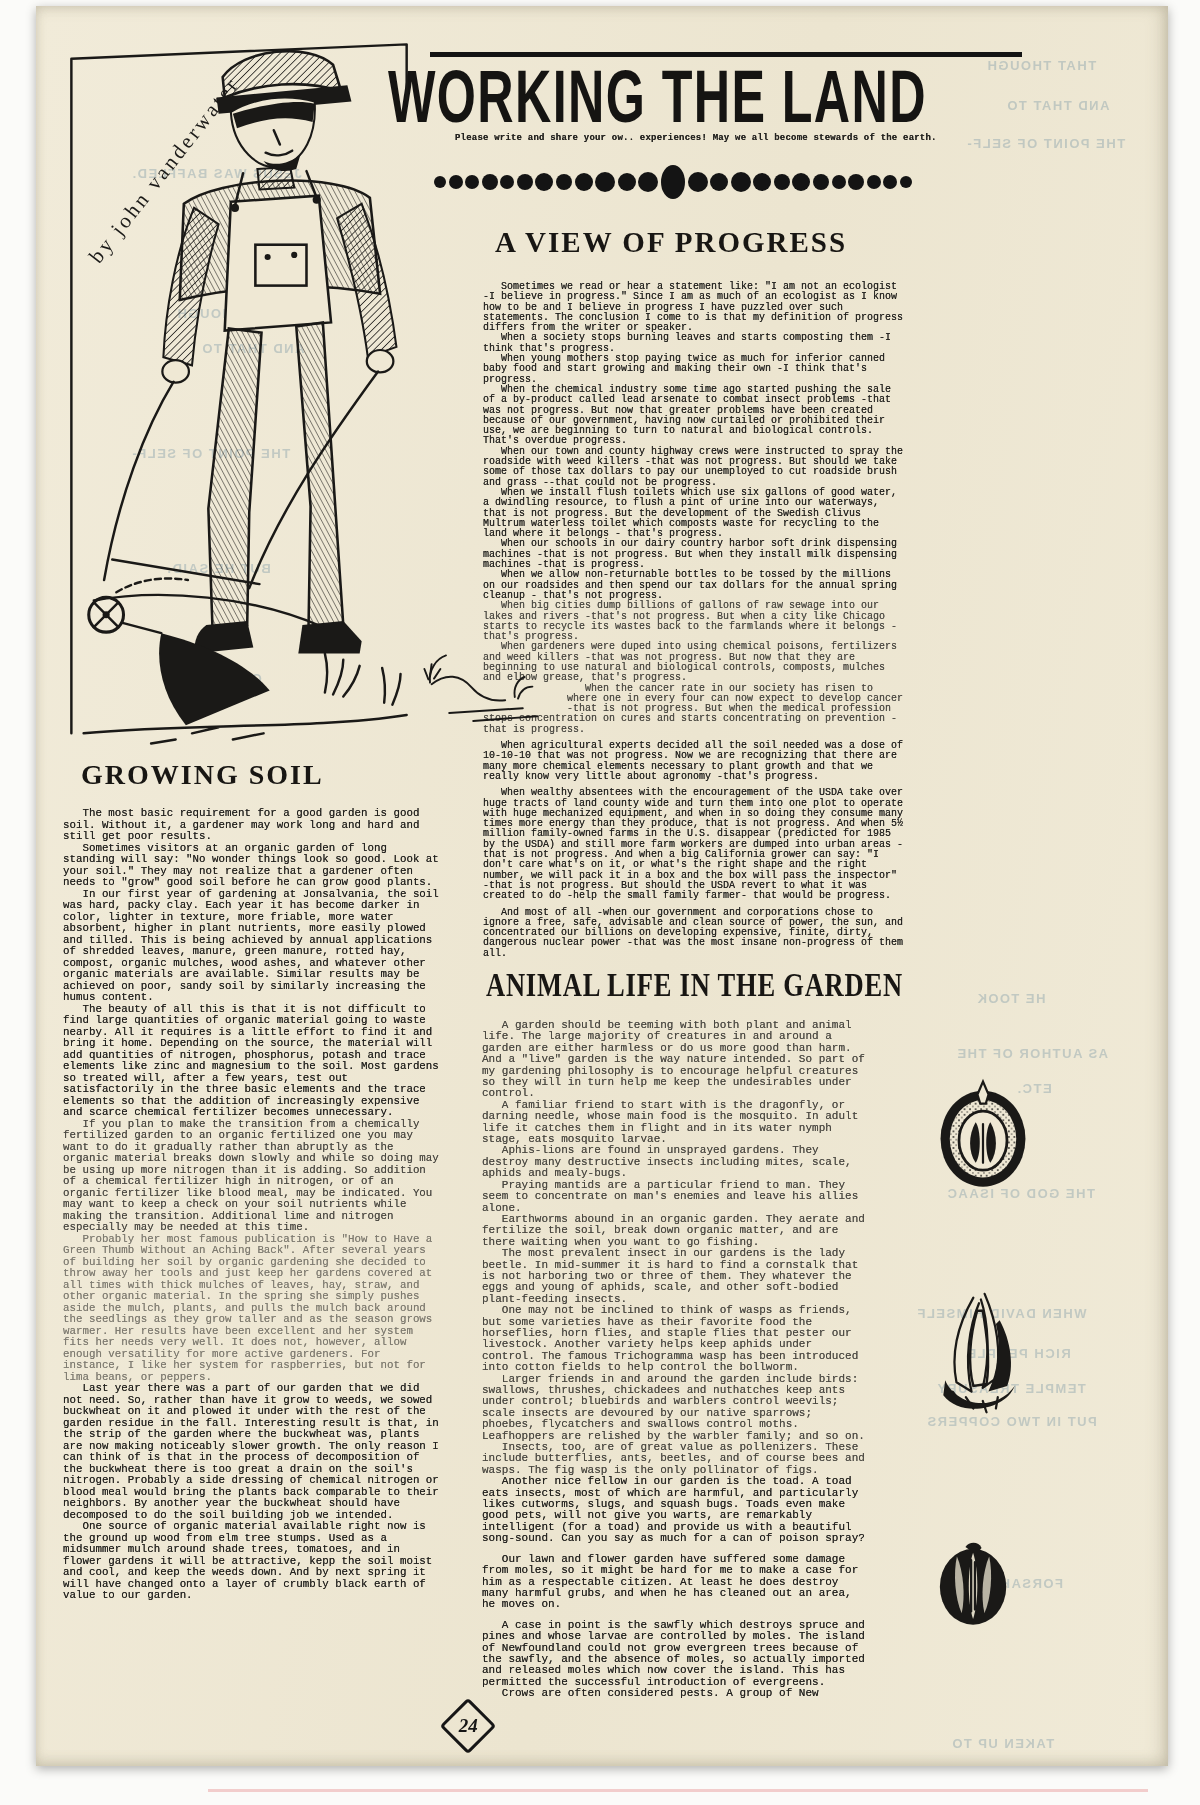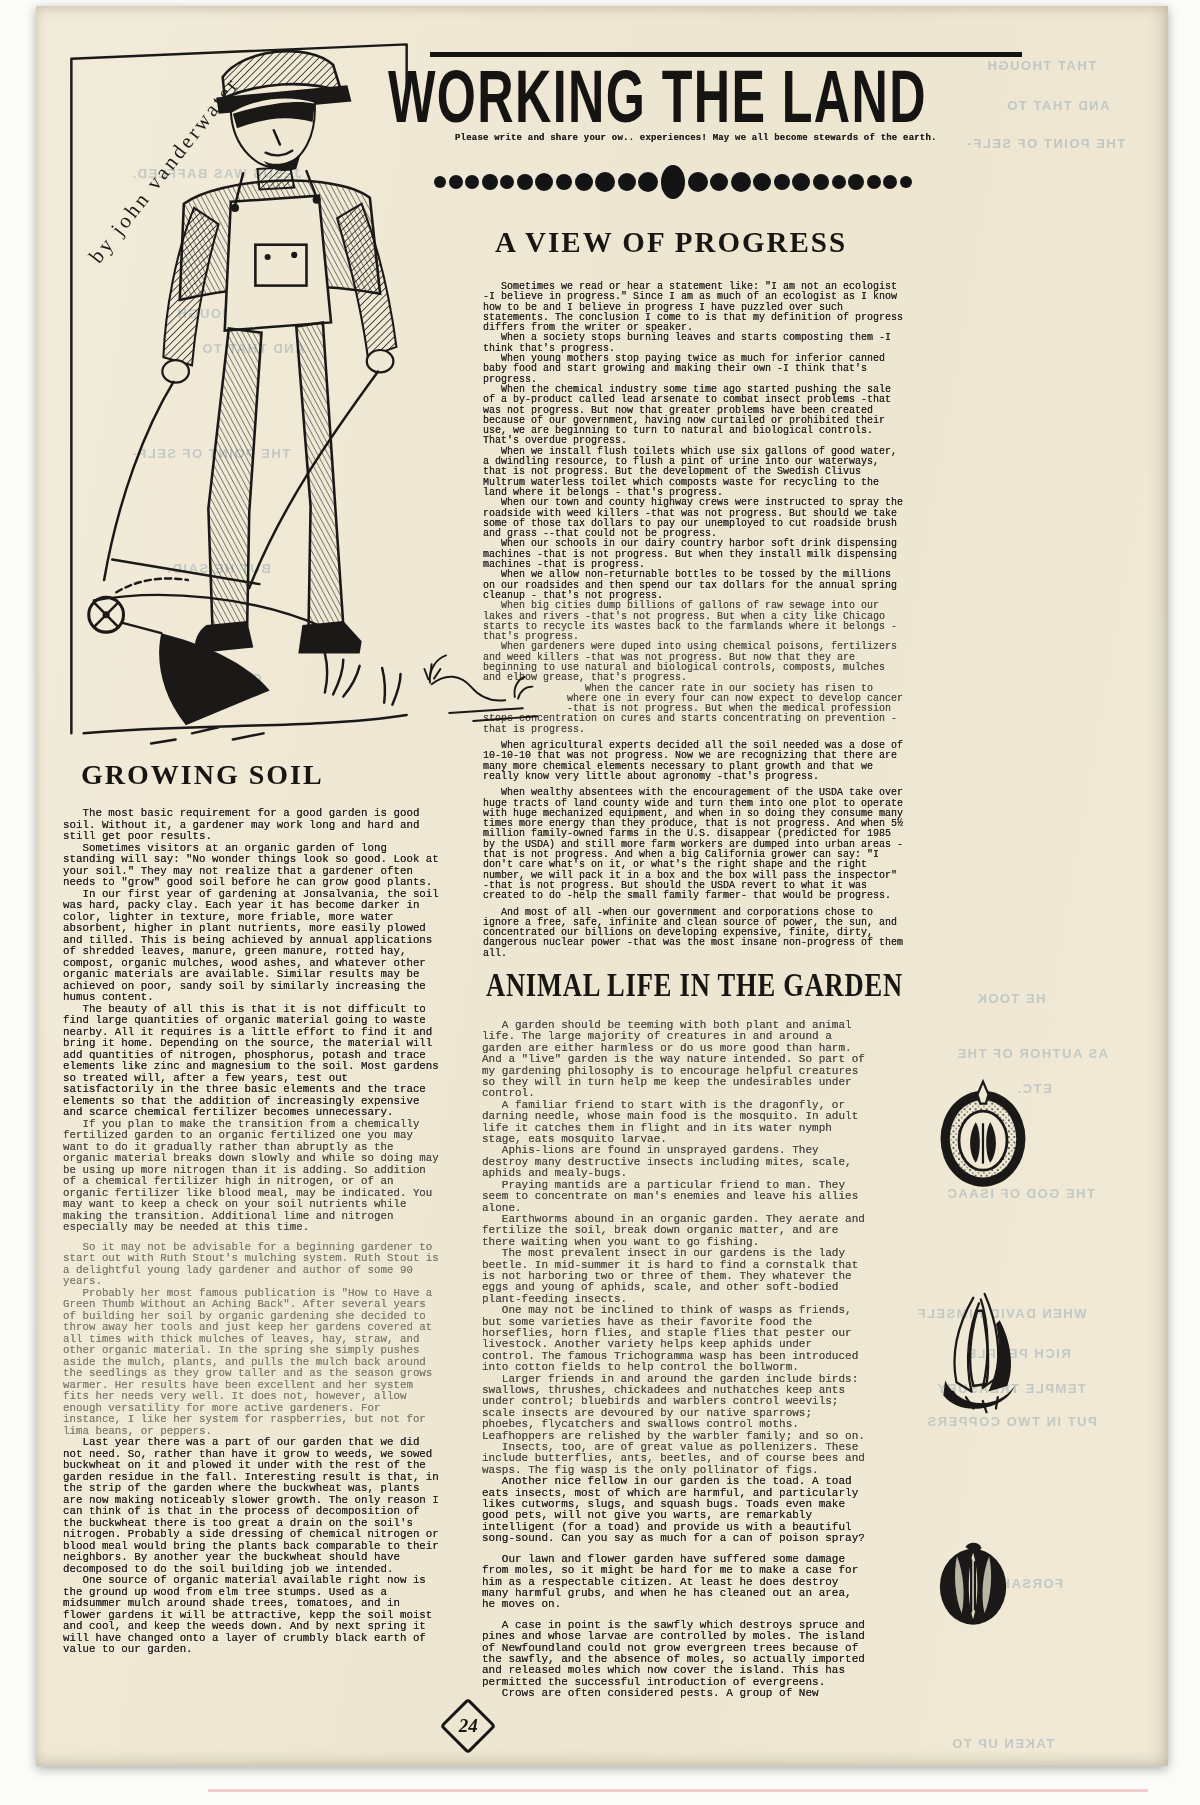--- a/index.html
+++ b/index.html
@@ -154,31 +154,31 @@
     <path class="ink" stroke-width="2" d="M260 650 c4 -18 2 -30 0 -38 M268 652 c8 -16 10 -26 10 -34 M278 654 c10 -12 14 -22 16 -30 M318 660 c2 -16 0 -26 -2 -34 M326 662 c6 -14 8 -24 8 -30"></path>
     <path class="ink" stroke-width="2" d="M24 690 C130 680 250 686 340 672 M130 690 l26 -6 M170 696 l30 -6 M90 700 l24 -4"></path>
   </svg>
 
   <div class="h-progress serifhead">A VIEW OF PROGRESS</div>
   <div class="col prog mono">
     <p>Sometimes we read or hear a statement like: "I am not an ecologist -I believe in progress." Since I am as much of an ecologist as I know how to be and I believe in progress I have puzzled over such statements. The conclusion I come to is that my definition of progress differs from the writer or speaker.</p>
     <p>When a society stops burning leaves and starts composting them -I think that's progress.</p>
     <p>When young mothers stop paying twice as much for inferior canned baby food and start growing and making their own -I think that's progress.</p>
     <p>When the chemical industry some time ago started pushing the sale of a by-product called lead arsenate to combat insect problems -that was not progress. But now that greater problems have been created because of our government, having now curtailed or prohibited their use, we are beginning to turn to natural and biological controls. That's overdue progress.</p>
+    <p>When our town and county highway crews were instructed to spray the roadside with weed killers -that was not progress. But should we take some of those tax dollars to pay our unemployed to cut roadside brush and grass --that could not be progress.</p>
     <p>When we install flush toilets which use six gallons of good water, a dwindling resource, to flush a pint of urine into our waterways, that is not progress. But the development of the Swedish Clivus Multrum waterless toilet which composts waste for recycling to the land where it belongs - that's progress.</p>
-    <p>When our town and county highway crews were instructed to spray the roadside with weed killers -that was not progress. But should we take some of those tax dollars to pay our unemployed to cut roadside brush and grass --that could not be progress.</p>
     <p>When our schools in our dairy country harbor soft drink dispensing machines -that is not progress. But when they install milk dispensing machines -that is progress.</p>
     <p>When we allow non-returnable bottles to be tossed by the millions on our roadsides and then spend our tax dollars for the annual spring cleanup - that's not progress.</p>
     <p class="fade1">When big cities dump billions of gallons of raw sewage into our lakes and rivers -that's not progress. But when a city like Chicago starts to recycle its wastes back to the farmlands where it belongs -that's progress.</p>
     <p class="fade1">When gardeners were duped into using chemical poisons, fertilizers and weed killers -that was not progress. But now that they are beginning to use natural and biological controls, composts, mulches and elbow grease, that's progress.</p>
     <div class="cutout"></div>
     <p class="fade1">When the cancer rate in our society has risen to where one in every four can now expect to develop cancer -that is not progress. But when the medical profession stops concentration on cures and starts concentrating on prevention -that is progress.</p>
     <p class="gap">When agricultural experts decided all the soil needed was a dose of 10-10-10 that was not progress. Now we are recognizing that there are many more chemical elements necessary to plant growth and that we really know very little about agronomy -that's progress.</p>
     <p class="gap">When wealthy absentees with the encouragement of the USDA take over huge tracts of land county wide and turn them into one plot to operate with huge mechanized equipment, and when in so doing they consume many times more energy than they produce, that is not progress. And when 5½ million family-owned farms in the U.S. disappear (predicted for 1985 by the USDA) and still more farm workers are dumped into urban areas -that is not progress. And when a big California grower can say: "I don't care what's on it, or what's the right shape and the right number, we will pack it in a box and the box will pass the inspector" -that is not progress. But should the USDA revert to what it was created to do -help the small family farmer- that would be progress.</p>
-    <p class="gap">And most of all -when our government and corporations chose to ignore a free, safe, infinite and clean source of power, the sun, and concentrated our billions on developing expensive, finite, dirty, dangerous nuclear power -that was the most insane non-progress of them all.</p>
+    <p class="gap">And most of all -when our government and corporations chose to ignore a free, safe, advisable and clean source of power, the sun, and concentrated our billions on developing expensive, finite, dirty, dangerous nuclear power -that was the most insane non-progress of them all.</p>
   </div>
 
   <svg class="ill" style="left:386px;top:644px" width="120" height="78" viewBox="0 0 150 96">
     <path class="ink" stroke-width="3" d="M10 40 C8 24 18 10 30 6 M12 42 C30 28 48 30 62 46 C74 60 88 64 104 62"></path>
     <path class="ink" d="M8 36 l-5 -13 M10 32 l2 -15 M15 35 l8 -12"></path>
     <path class="ink" d="M116 58 C114 46 120 36 128 33 M120 60 C123 50 130 45 138 45"></path>
     <path class="ink" stroke-width="2.4" d="M34 78 L126 72 M64 88 L144 82"></path>
   </svg>
 
   <div class="h-animal serifhead">ANIMAL LIFE IN THE GARDEN</div>
@@ -198,21 +198,20 @@
     <p>Crows are often considered pests. A group of New</p>
   </div>
 
   <div class="h-soil serifhead">GROWING SOIL</div>
   <div class="col soil mono">
     <p>The most basic requirement for a good garden is good soil. Without it, a gardener may work long and hard and still get poor results.</p>
     <p>Sometimes visitors at an organic garden of long standing will say: "No wonder things look so good. Look at your soil." They may not realize that a gardener often needs to "grow" good soil before he can grow good plants.</p>
     <p>In our first year of gardening at Jonsalvania, the soil was hard, packy clay. Each year it has become darker in color, lighter in texture, more friable, more water absorbent, higher in plant nutrients, more easily plowed and tilled. This is being achieved by annual applications of shredded leaves, manure, green manure, rotted hay, compost, organic mulches, wood ashes, and whatever other organic materials are available. Similar results may be achieved on poor, sandy soil by similarly increasing the humus content.</p>
     <p>The beauty of all this is that it is not difficult to find large quantities of organic material going to waste nearby. All it requires is a little effort to find it and bring it home. Depending on the source, the material will add quantities of nitrogen, phosphorus, potash and trace elements like zinc and magnesium to the soil. Most gardens so treated will, after a few years, test out satisfactorily in the three basic elements and the trace elements so that the addition of increasingly expensive and scarce chemical fertilizer becomes unnecessary.</p>
     <p class="fade1">If you plan to make the transition from a chemically fertilized garden to an organic fertilized one you may want to do it gradually rather than abruptly as the organic material breaks down slowly and while so doing may be using up more nitrogen than it is adding. So addition of a chemical fertilizer high in nitrogen, or of an organic fertilizer like blood meal, may be indicated. You may want to keep a check on your soil nutrients while making the transition. Additional lime and nitrogen especially may be needed at this time.</p>
-    <p class="gap fade2">So it may not be advisable for a beginning gardener to start out with Ruth Stout's mulching system. Ruth Stout is a delightful young lady gardener and author of some 90 years.</p>
     <p class="fade2">Probably her most famous publication is "How to Have a Green Thumb Without an Aching Back". After several years of building her soil by organic gardening she decided to throw away her tools and just keep her gardens covered at all times with thick mulches of leaves, hay, straw, and other organic material. In the spring she simply pushes aside the mulch, plants, and pulls the mulch back around the seedlings as they grow taller and as the season grows warmer. Her results have been excellent and her system fits her needs very well. It does not, however, allow enough versatility for more active gardeners. For instance, I like her system for raspberries, but not for lima beans, or peppers.</p>
     <p>Last year there was a part of our garden that we did not need. So, rather than have it grow to weeds, we sowed buckwheat on it and plowed it under with the rest of the garden residue in the fall. Interesting result is that, in the strip of the garden where the buckwheat was, plants are now making noticeably slower growth. The only reason I can think of is that in the process of decomposition of the buckwheat there is too great a drain on the soil's nitrogen. Probably a side dressing of chemical nitrogen or blood meal would bring the plants back comparable to their neighbors. By another year the buckwheat should have decomposed to do the soil building job we intended.</p>
     <p>One source of organic material available right now is the ground up wood from elm tree stumps. Used as a midsummer mulch around shade trees, tomatoes, and in flower gardens it will be attractive, kepp the soil moist and cool, and keep the weeds down. And by next spring it will have changed onto a layer of crumbly black earth of value to our garden.</p>
   </div>
 
   <svg class="ill" style="left:899px;top:1072px" width="96" height="116" viewBox="0 0 104 122">
     <defs>
       <pattern id="wd" width="6" height="6" patternUnits="userSpaceOnUse">
         <circle cx="2" cy="2" r="1.1" fill="#1a1917"></circle>
           <circle cx="5" cy="5" r=".8" fill="#1a1917"></circle>

